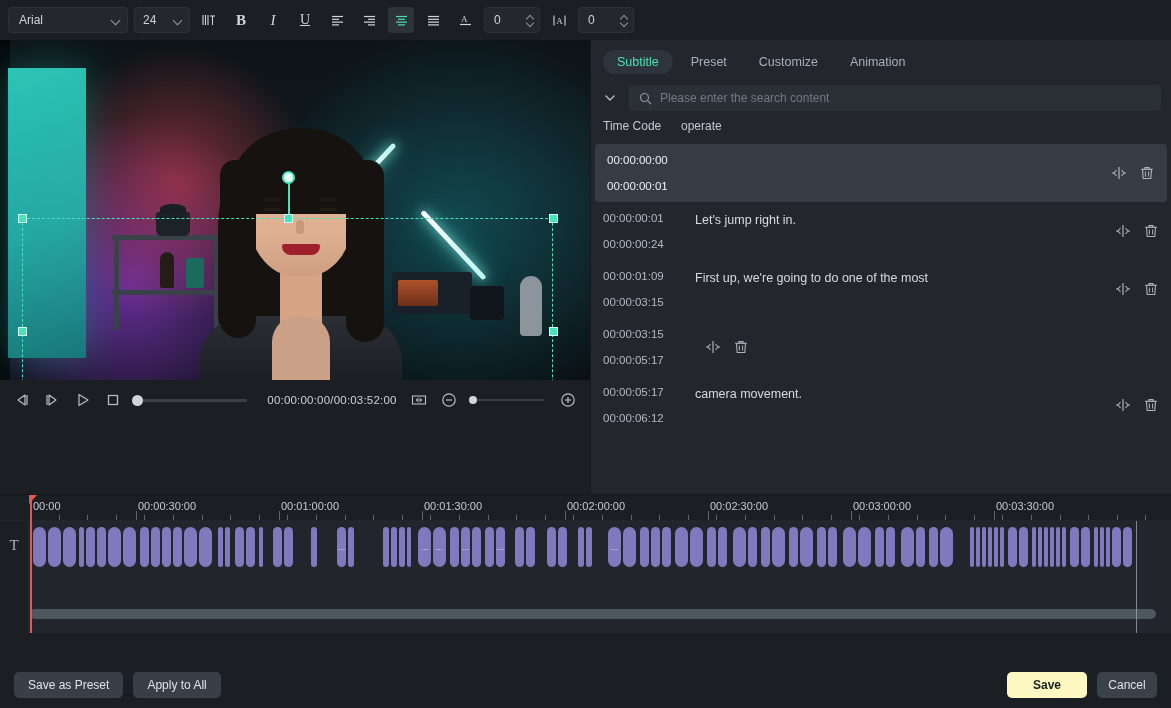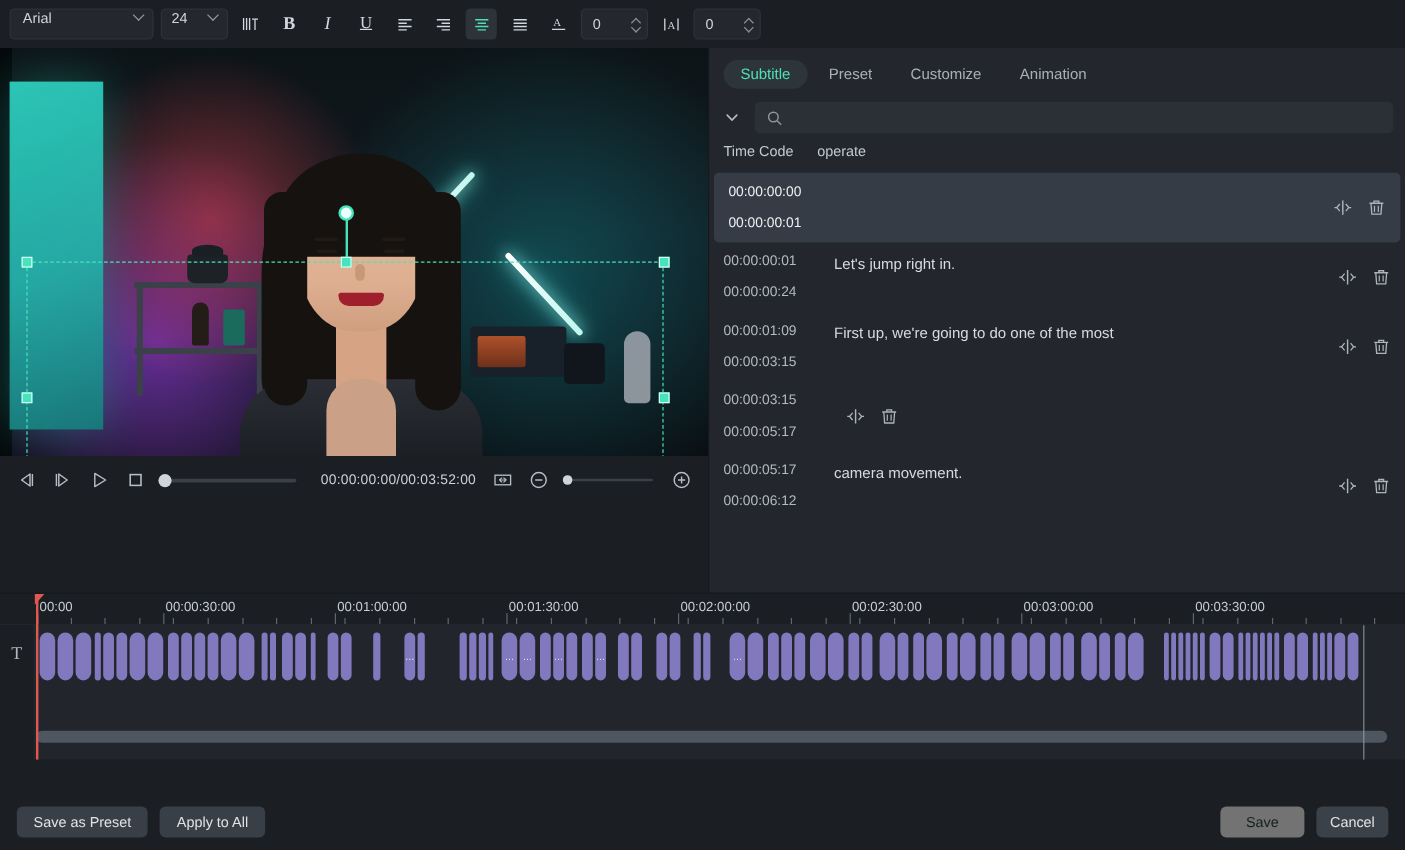--- a/index.html
+++ b/index.html
@@ -28,21 +28,21 @@
 
   
   .toolbar {
     height: 40px; flex: 0 0 40px;
     display: flex; align-items: center;
     padding: 0 8px; gap: 6px;
     background: #1b1e23;
   }
   .tb-select {
     height: 26px; background: #24282e; border: 1px solid #2e333a; border-radius: 4px;
-    display: flex; padding: 0 6px 0 10px;
+    display: flex; align-items: center; padding: 0 6px 0 10px;
     font-size: 12px; color: #cfd4da;
   }
   .tb-select.font { width: 120px; }
   .tb-select.size { width: 56px; padding-left: 8px; }
   .tb-select .val { flex: 1; }
   .chev { width: 9px; height: 9px; position: relative; opacity: .75; }
   .chev::after {
     content: ""; position: absolute; left: 0; top: 1px;
     width: 6px; height: 6px;
     border-right: 1.4px solid #b9bfc6; border-bottom: 1.4px solid #b9bfc6;
@@ -258,21 +258,21 @@
   .footer {
     height: 46px; flex: 0 0 46px; display: flex; align-items: center;
     padding: 0 14px; gap: 10px; background: #1b1e23;
   }
   .btn {
     height: 26px; padding: 0 14px; border-radius: 5px; font-size: 12px;
     display: flex; align-items: center; justify-content: center;
     background: #3a4149; color: #dfe3e8;
   }
   .btn.ghost { background: #393f47; }
-  .btn.primary { background: #737373; color: #13211c; font-weight: normal; width: 70px; }
+  .btn.primary { background: #fef9c3; color: #13211c; font-weight: bold; width: 80px; }
   .btn.cancel { background: #3a4149; color: #dfe3e8; width: 60px; }
   .sp { margin-left: auto; }
 </style>
 </head>
 <body>
 
 <div class="app">
 
 
   <div class="toolbar">
@@ -484,20 +484,21 @@
         <div class="collapse-ic">
           <svg width="14" height="14" viewBox="0 0 14 14">
             <path d="M3 5 L7 9 L11 5" fill="none" stroke="#b6bcc3" stroke-width="1.4" stroke-linecap="round"></path>
           </svg>
         </div>
         <div class="searchbox">
           <svg width="13" height="13" viewBox="0 0 13 13">
             <circle cx="5.5" cy="5.5" r="4" fill="none" stroke="#8e959d" stroke-width="1.2"></circle>
             <line x1="8.6" y1="8.6" x2="12" y2="12" stroke="#8e959d" stroke-width="1.2"></line>
           </svg>
+          <input placeholder="Please enter the search content" style="">
         </div>
       </div>
 
       <div class="list-head">
         <div class="lh-time">Time Code</div>
         <div class="lh-op">operate</div>
       </div>
 
       <div class="sub-list" id="subList">
           <div class="sub-row selected">

